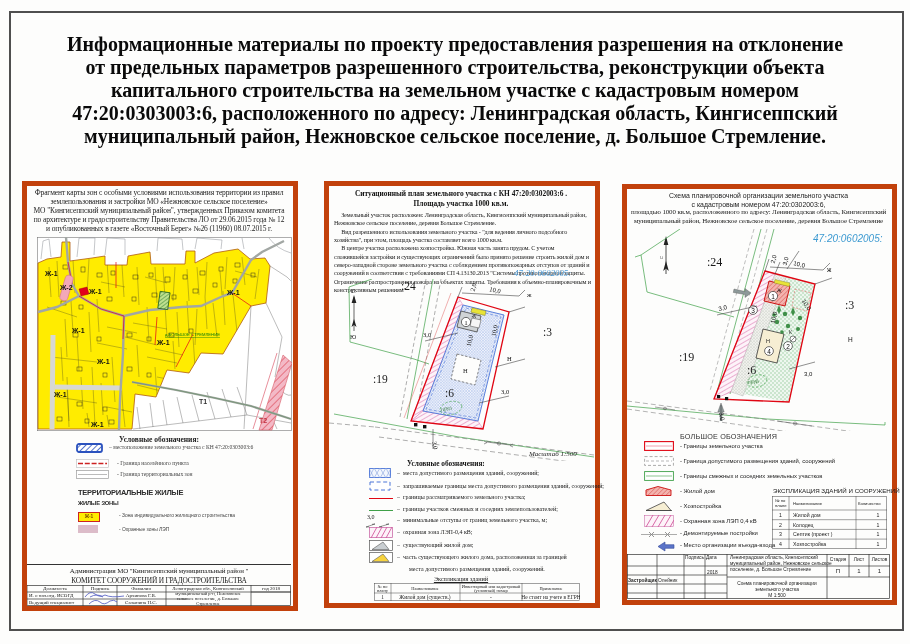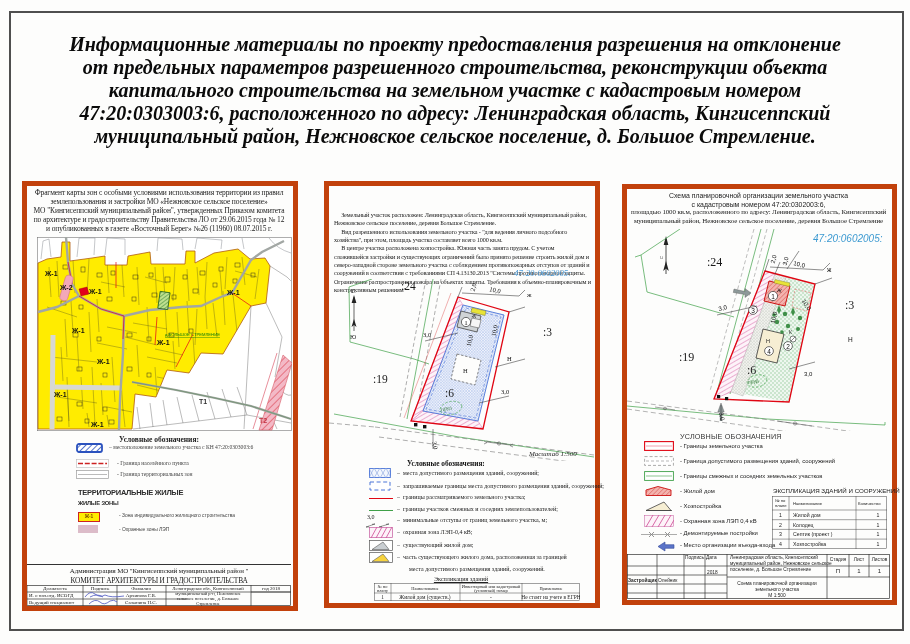--- a/index.html
+++ b/index.html
@@ -9,21 +9,21 @@
   .panel{position:absolute;border:5px solid #c2410c;background:#fdfdfc;}
   .ser{font-family:"Liberation Serif",serif;}
   .san{font-family:"Liberation Sans",sans-serif;}
 </style>
 </head>
 <body>
 <div class="page">
 
 <div class="abs" style="left:9px;top:11px;width:891px;height:616px;border:2px solid #4f4f4f;"></div>
 
-<div class="abs ser" style="left:30px;top:33px;width:850px;text-align:center;font-weight:bold;font-size:20px;line-height:23px;color:#0a0a0a;font-style:italic;">
+<div class="abs ser" style="left:30px;top:33px;width:850px;text-align:center;font-weight:bold;font-size:20px;line-height:23px;color:#0a0a0a;">
 Информационные материалы по проекту предоставления разрешения на отклонение<br>
 от предельных параметров разрешенного строительства, реконструкции объекта<br>
 капитального строительства на земельном участке с кадастровым номером<br>
 47:20:0303003:6, расположенного по адресу: Ленинградская область, Кингисеппский<br>
 муниципальный район, Нежновское сельское поселение, д. Большое Стремление.
 </div>
 
 <div class="panel" id="p1" style="left:22px;top:181px;width:266px;height:420px;">
 
   <div class="abs ser" style="left:2px;top:3px;width:260px;text-align:center;font-size:7.5px;line-height:8.9px;letter-spacing:-0.12px;color:#222;white-space:nowrap;">
@@ -196,21 +196,21 @@
   <div class="abs san" style="left:51px;top:302px;font-weight:bold;font-size:7.5px;color:#2c2c2c;letter-spacing:-0.3px;">ТЕРРИТОРИАЛЬНЫЕ ЖИЛЫЕ</div>
 
   <div class="abs san" style="left:51px;top:314px;font-weight:bold;font-size:5.8px;color:#2c2c2c;letter-spacing:-0.2px;">ЖИЛЫЕ ЗОНЫ</div>
 
   <div class="abs" style="left:51px;top:326px;width:20px;height:7.5px;background:#ffec00;border:0.9px solid #cc2222;font-family:'Liberation Sans',sans-serif;font-size:4.8px;font-weight:bold;text-align:center;line-height:7.5px;color:#7a4a00;">Ж-1</div>
   <div class="abs san" style="left:92px;top:327px;font-size:4.9px;color:#444;">- Зона индивидуального жилищного строительства</div>
 
   <div class="abs" style="left:51px;top:339px;width:20px;height:8px;background:#dcbcc9;"></div>
   <div class="abs san" style="left:92px;top:341px;font-size:4.9px;color:#444;">- Охранные зоны ЛЭП</div>
 
-  <div class="abs ser" style="left:0;top:378px;width:264px;border-top:1px solid #333;text-align:center;font-size:6.9px;letter-spacing:-0.1px;line-height:10px;color:#1a1a1a;padding-top:1px;">Администрация МО "Кингисеппский муниципальный район "<br><span style="font-size:7.4px;letter-spacing:-0.2px;">КОМИТЕТ АРХИТЕКТУРЫ И ГРАДОСТРОИТЕЛЬСТВА</span></div>
+  <div class="abs ser" style="left:0;top:378px;width:264px;border-top:1px solid #333;text-align:center;font-size:6.9px;letter-spacing:-0.1px;line-height:10px;color:#1a1a1a;padding-top:1px;">Администрация МО "Кингисеппский муниципальный район "<br><span style="font-size:7.4px;letter-spacing:-0.2px;">КОМИТЕТ СООРУЖЕНИЙ И ГРАДОСТРОИТЕЛЬСТВА</span></div>
 
   <svg class="abs" style="left:0;top:399px;" width="264" height="21" viewBox="0 0 264 21">
     <g stroke="#333" stroke-width="0.7" fill="none">
       <rect x="0" y="0.4" width="263.6" height="20.2"></rect>
       <line x1="0" y1="7" x2="264" y2="7"></line>
       <line x1="0" y1="14" x2="160" y2="14"></line>
       <line x1="56" y1="0" x2="56" y2="21"></line>
       <line x1="90" y1="0" x2="90" y2="21"></line>
       <line x1="139" y1="0" x2="139" y2="21"></line>
       <line x1="224" y1="0" x2="224" y2="21"></line>
@@ -233,20 +233,21 @@
 
     <g stroke="#4a55c0" stroke-width="0.8" fill="none">
       <path d="M58,12 Q63,5 68,9 T78,10 Q84,13 97,11 M63,12 Q70,8 76,12"></path>
       <path d="M62,19 Q68,13 73,17 Q77,21 83,16 Q87,14 90,17"></path>
     </g>
   </svg>
 </div>
 
 <div class="panel" id="p2" style="left:324px;top:181px;width:266px;height:417px;">
 
+  <div class="abs ser" style="left:0;top:3px;width:264px;text-align:center;font-weight:bold;font-size:7.4px;line-height:9.5px;color:#111;">Ситуационный план земельного участка с КН 47:20:0302003:6 .<br>Площадь участка 1000 кв.м.</div>
 
   <div class="abs ser" style="left:5px;top:25px;width:256px;font-size:6.2px;line-height:8.35px;letter-spacing:-0.12px;color:#222;white-space:nowrap;">
 &nbsp;&nbsp;&nbsp;&nbsp;&nbsp;Земельный участок расположен: Ленинградская область, Кингисеппский муниципальный район,<br>
 Нежновское сельское поселение, деревня Большое Стремление.<br>
 &nbsp;&nbsp;&nbsp;&nbsp;&nbsp;Вид  разрешенного  использования  земельного  участка  -  "для ведения личного подсобного<br>
 хозяйства", при этом, площадь участка составляет всего 1000 кв.м.<br>
 &nbsp;&nbsp;&nbsp;&nbsp;&nbsp;В  центре  участка  расположена  хозпостройка.  Южная  часть  занята  прудом.  С  учетом<br>
 сложившейся застройки и существующих ограничений было принято решение строить жилой дом и<br>
 северо-западной стороне земельного участка с соблюдением противопожарных отступов от зданий и<br>
 сооружений  в соответствии с требованиями СП 4.13130.2013 "Системы противопожарной защиты.<br>
@@ -567,21 +568,21 @@
     </g>
 
     <g font-family="Liberation Serif, serif" font-size="12" fill="#1a1a1a">
       <text x="80" y="37">:24</text>
       <text x="52" y="132">:19</text>
       <text x="218" y="80">:3</text>
       <text x="120" y="145">:6</text>
     </g>
   </svg>
 
-  <div class="abs san" style="left:53px;top:243px;font-size:7.2px;color:#333;letter-spacing:0.2px;">УСЛОВНЫЕ ОБОЗНАЧЕНИЯ</div>
+  <div class="abs san" style="left:53px;top:243px;font-size:7.2px;color:#333;letter-spacing:0.2px;">БОЛЬШОЕ ОБОЗНАЧЕНИЯ</div>
 
   <svg class="abs" style="left:17px;top:252px;" width="30" height="10" viewBox="0 0 30 10">
         <rect x="0.6" y="0.6" width="28.8" height="8.8" fill="#fff" stroke="#e00613" stroke-width="1.1"></rect>
         <line x1="2" y1="5" x2="28" y2="5" stroke="#f0a0b0" stroke-width="1"></line>
       </svg>
   <div class="abs san" style="left:53px;top:254px;font-size:5.9px;color:#222;white-space:nowrap;">- Границы земельного участка</div>
 
   <svg class="abs" style="left:17px;top:267px;" width="30" height="10" viewBox="0 0 30 10">
         <rect x="0.6" y="0.6" width="28.8" height="8.8" fill="#fff" stroke="#888" stroke-width="0.7" stroke-dasharray="3 2"></rect>
         <line x1="2" y1="5" x2="28" y2="5" stroke="#888" stroke-width="0.6" stroke-dasharray="3 2"></line>

